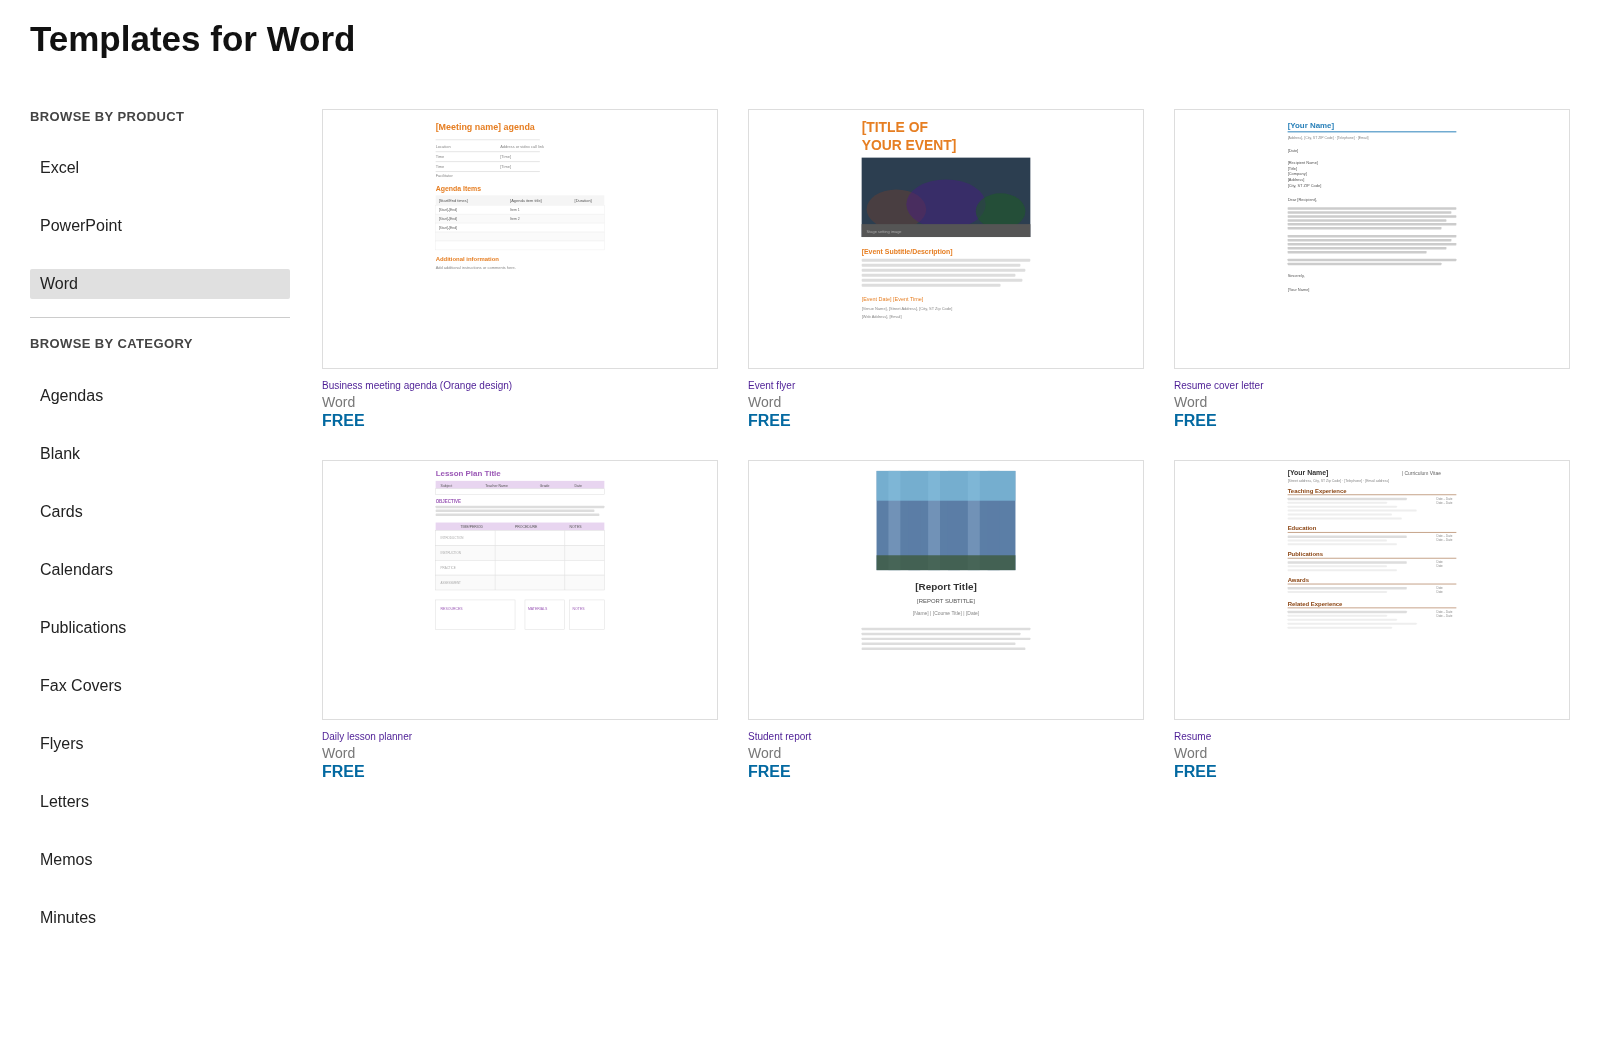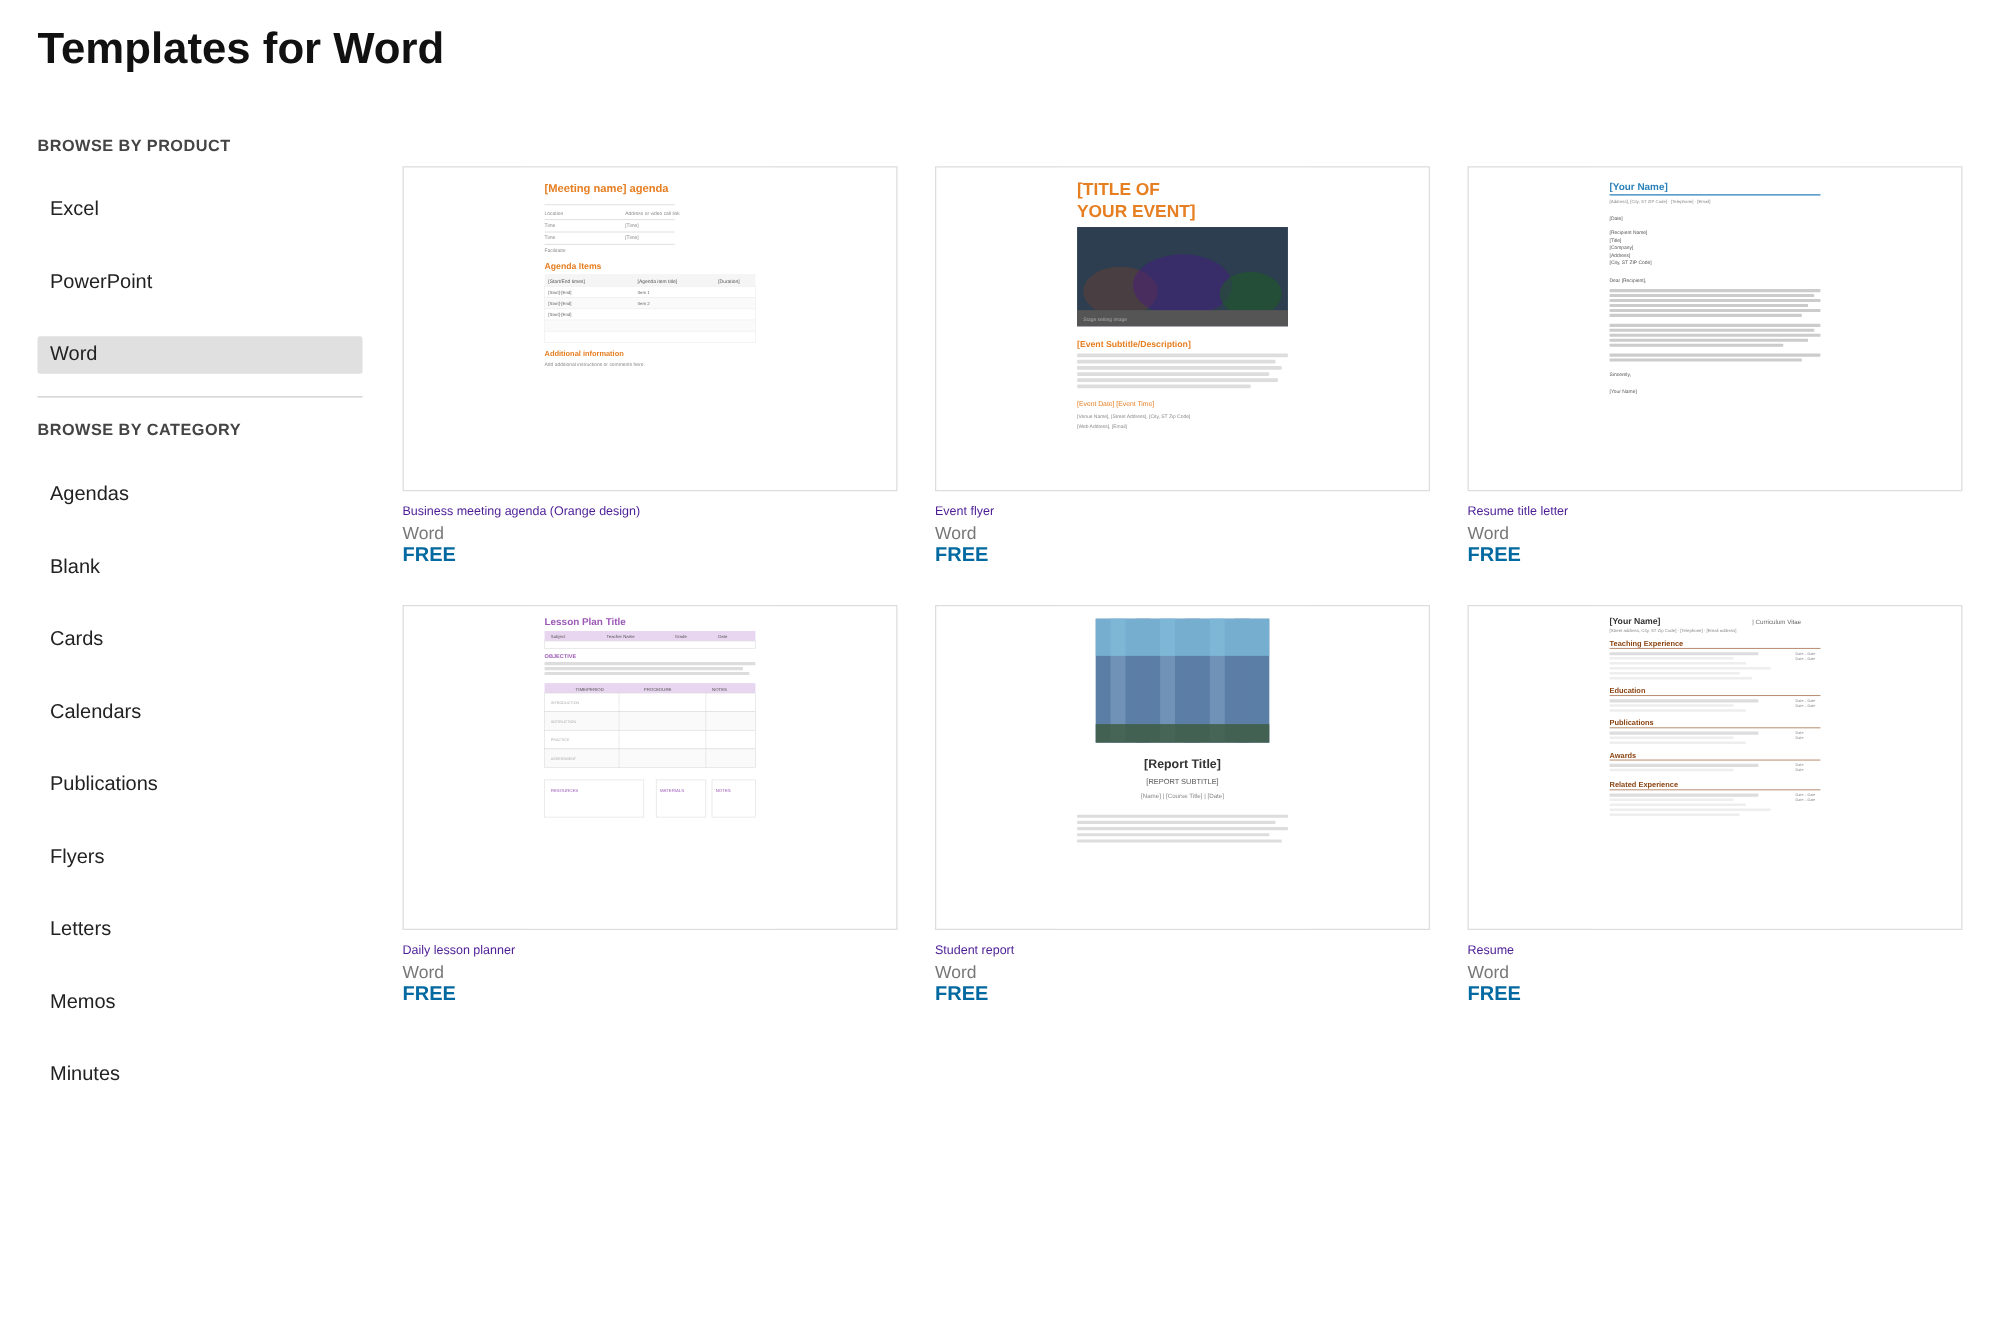--- a/index.html
+++ b/index.html
@@ -38,21 +38,20 @@
       color: #111;
       margin-bottom: 30px;
       line-height: 1.1;
     }
 
     
     .templates-grid {
       display: grid;
       grid-template-columns: repeat(3, 1fr);
       gap: 30px 30px;
-      margin-top: 24px;
     }
 
     .template-card { cursor: pointer; }
     .template-thumbnail {
       width: 100%;
       height: 260px;
       border: 1px solid #ddd;
       overflow: hidden;
       background: #fff;
       display: flex;
@@ -84,20 +83,21 @@
 
     <hr class="sidebar-divider">
 
     <div class="sidebar-section-title">BROWSE BY CATEGORY</div>
 
     <a class="sidebar-item" href="#"><span>Agendas</span></a>
     <a class="sidebar-item" href="#"><span>Blank</span></a>
     <a class="sidebar-item" href="#"><span>Cards</span></a>
     <a class="sidebar-item" href="#"><span>Calendars</span></a>
     <a class="sidebar-item" href="#"><span>Publications</span></a>
+    <a class="sidebar-item" href="#"><span>Fax Covers</span></a>
     <a class="sidebar-item" href="#"><span>Flyers</span></a>
     <a class="sidebar-item" href="#"><span>Letters</span></a>
     <a class="sidebar-item" href="#"><span>Memos</span></a>
     <a class="sidebar-item" href="#"><span>Minutes</span></a>
   </aside>
 
   <main class="main">
     <div class="templates-grid">
 
       <div class="template-card">
@@ -217,21 +217,21 @@
             <rect x="15" y="138" width="160" height="2.5" fill="#ccc" rx="0.5"></rect>
             <rect x="15" y="142" width="140" height="2.5" fill="#ccc" rx="0.5"></rect>
 
             <rect x="15" y="150" width="170" height="2.5" fill="#ccc" rx="0.5"></rect>
             <rect x="15" y="154" width="155" height="2.5" fill="#ccc" rx="0.5"></rect>
 
             <text x="15" y="168" font-size="4" fill="#555">Sincerely,</text>
             <text x="15" y="182" font-size="4" fill="#555">[Your Name]</text>
           </svg>
         </div>
-        <div class="template-name">Resume title letter</div>
+        <div class="template-name">Resume cover letter</div>
         <div class="template-product">Word</div>
         <div class="template-price">FREE</div>
       </div>
 
       <div class="template-card">
         <div class="template-thumbnail">
           <svg viewBox="0 0 200 260" xmlns="http://www.w3.org/2000/svg">
             <rect width="200" height="260" fill="white"></rect>
 
             <text x="15" y="15" font-size="8" fill="#9b59b6" font-weight="bold">Lesson Plan Title</text>

